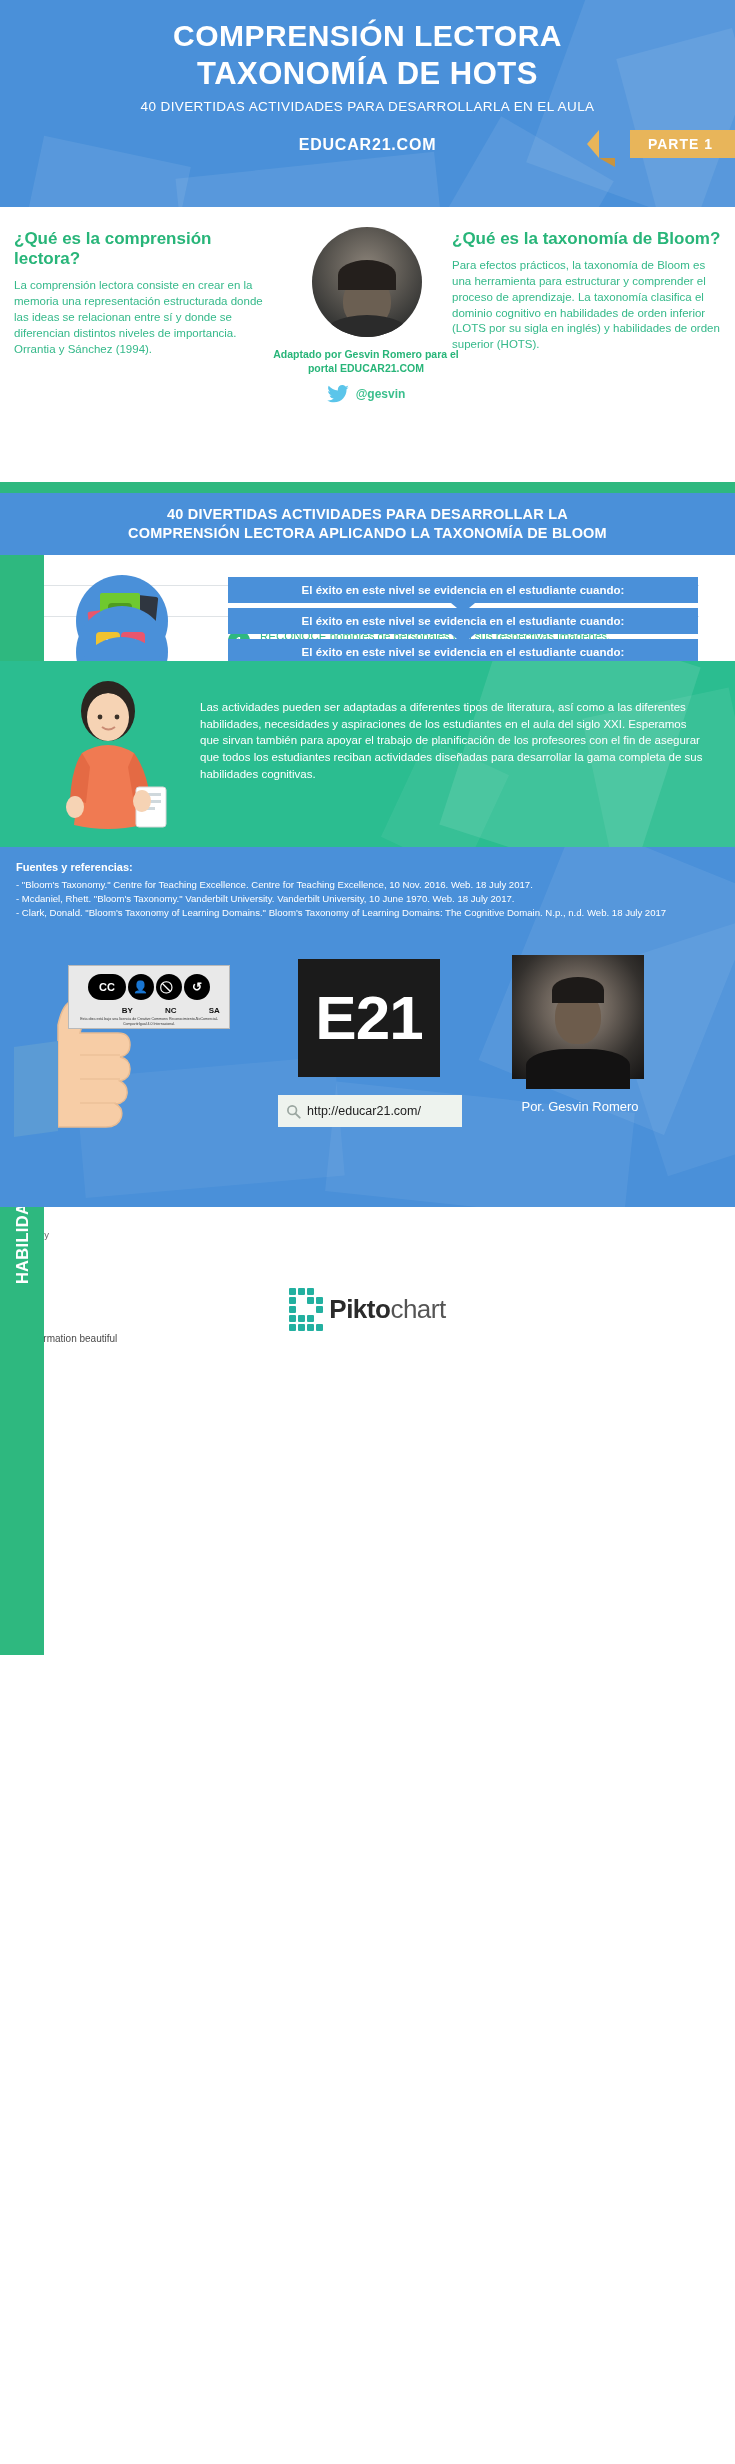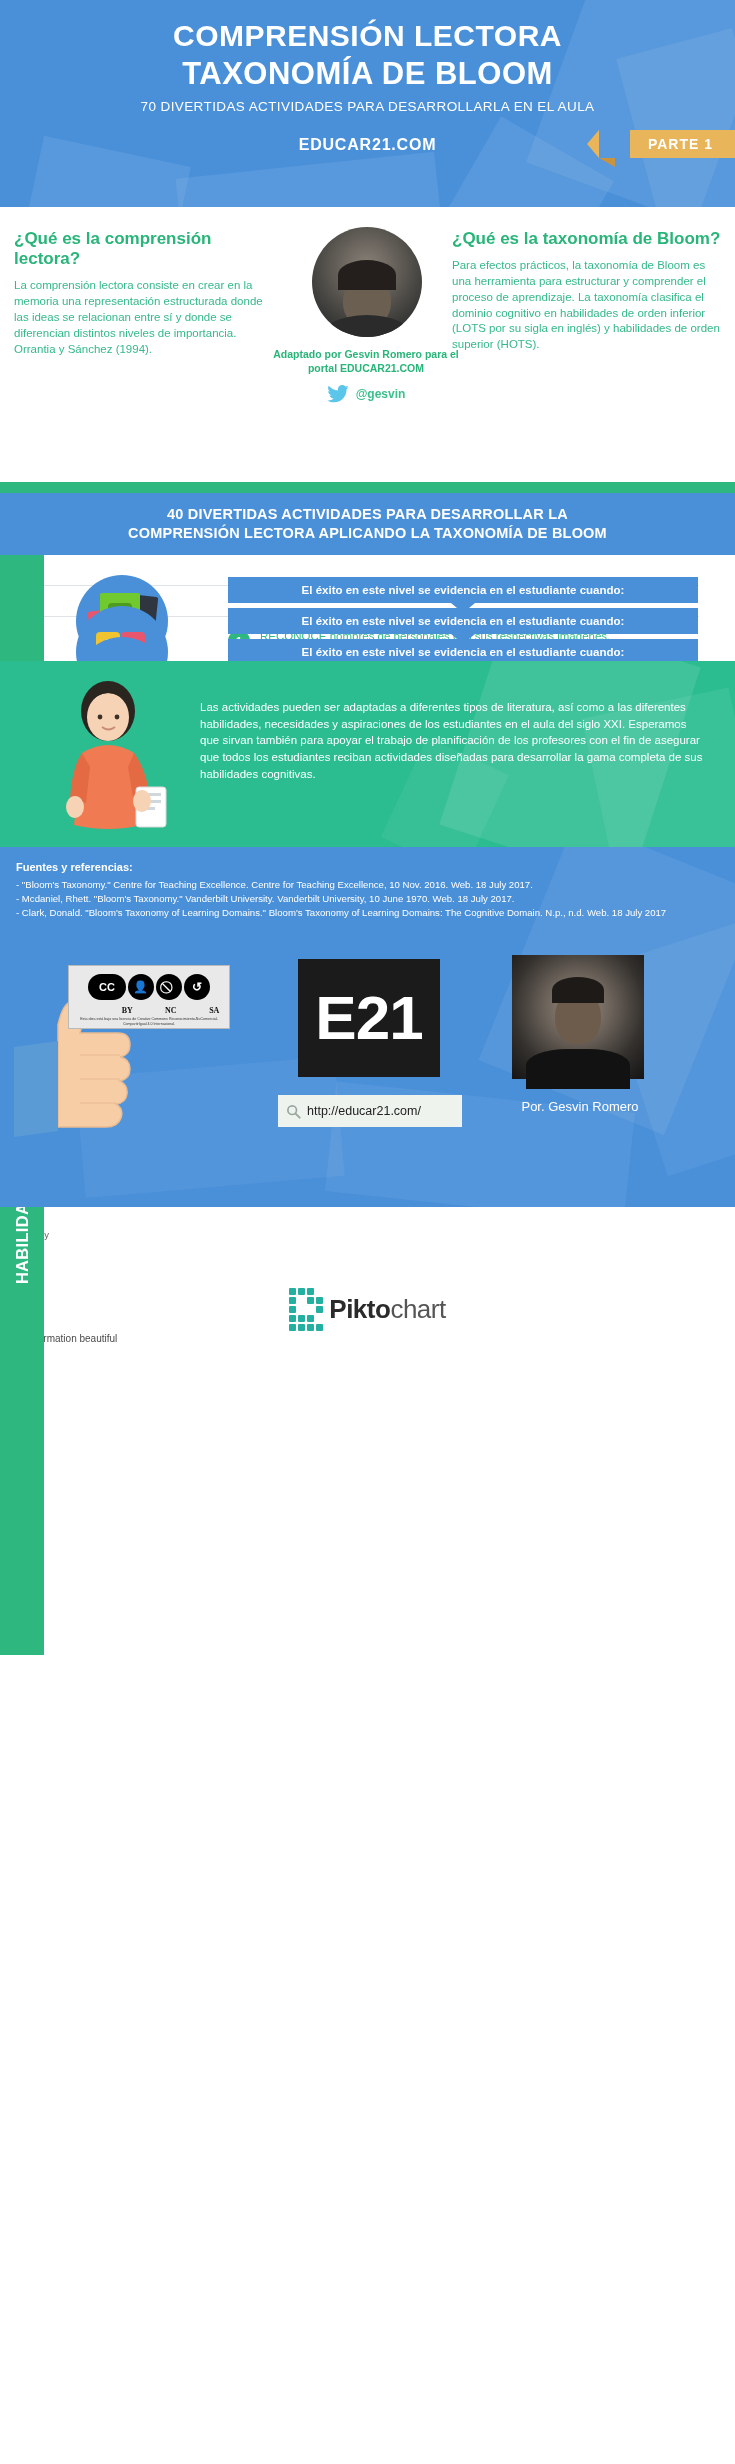--- a/index.html
+++ b/index.html
@@ -427,21 +427,21 @@
     background: #000;
     color: #fff;
     font-weight: bold;
     font-size: 12px;
     text-align: center;
     line-height: 26px;
   }
   .cc-badge.wide { width: 38px; border-radius: 13px; font-size: 11px; }
   .cc-labels {
     display: flex; gap: 20px; justify-content: flex-start;
-    color: #111; font-weight: bold; font-size: 8px; margin-top: 1px; font-family: Liberation Serif, serif;
+    color: #111; font-weight: bold; font-size: 8px; margin-top: 1px;
   }
   .cc-labels span { width: 28px; text-align: center; }
   .cc-note { font-size: 3.6px; color: #333; text-align: center; line-height: 1.3; margin-top: 2px; }
 
   .e21 {
     position: absolute;
     left: 298px; top: 112px;
     width: 142px; height: 118px;
     background: #1b1b1b;
     color: #ffffff;
@@ -528,22 +528,22 @@
 <div class="page">
 
   <div class="header">
     <div class="poly p1"></div>
     <div class="poly p2"></div>
     <div class="poly p3"></div>
     <div class="poly p4"></div>
     <div class="poly p5"></div>
     <div class="header-inner">
       <div class="title1">COMPRENSIÓN LECTORA</div>
-      <div class="title2">TAXONOMÍA DE BLOOM</div>
-      <div class="subtitle">70 DIVERTIDAS ACTIVIDADES PARA DESARROLLARLA EN EL AULA</div>
+      <div class="title2">TAXONOMÍA DE HOTS</div>
+      <div class="subtitle">40 DIVERTIDAS ACTIVIDADES PARA DESARROLLARLA EN EL AULA</div>
       <div class="brandrow">
         <div class="brand">EDUCAR21.COM</div>
         <div class="ribbon-notch"></div>
         <div class="ribbon">PARTE 1</div>
         <div class="ribbon-tail"></div>
       </div>
     </div>
   </div>
 
   <div class="intro">

